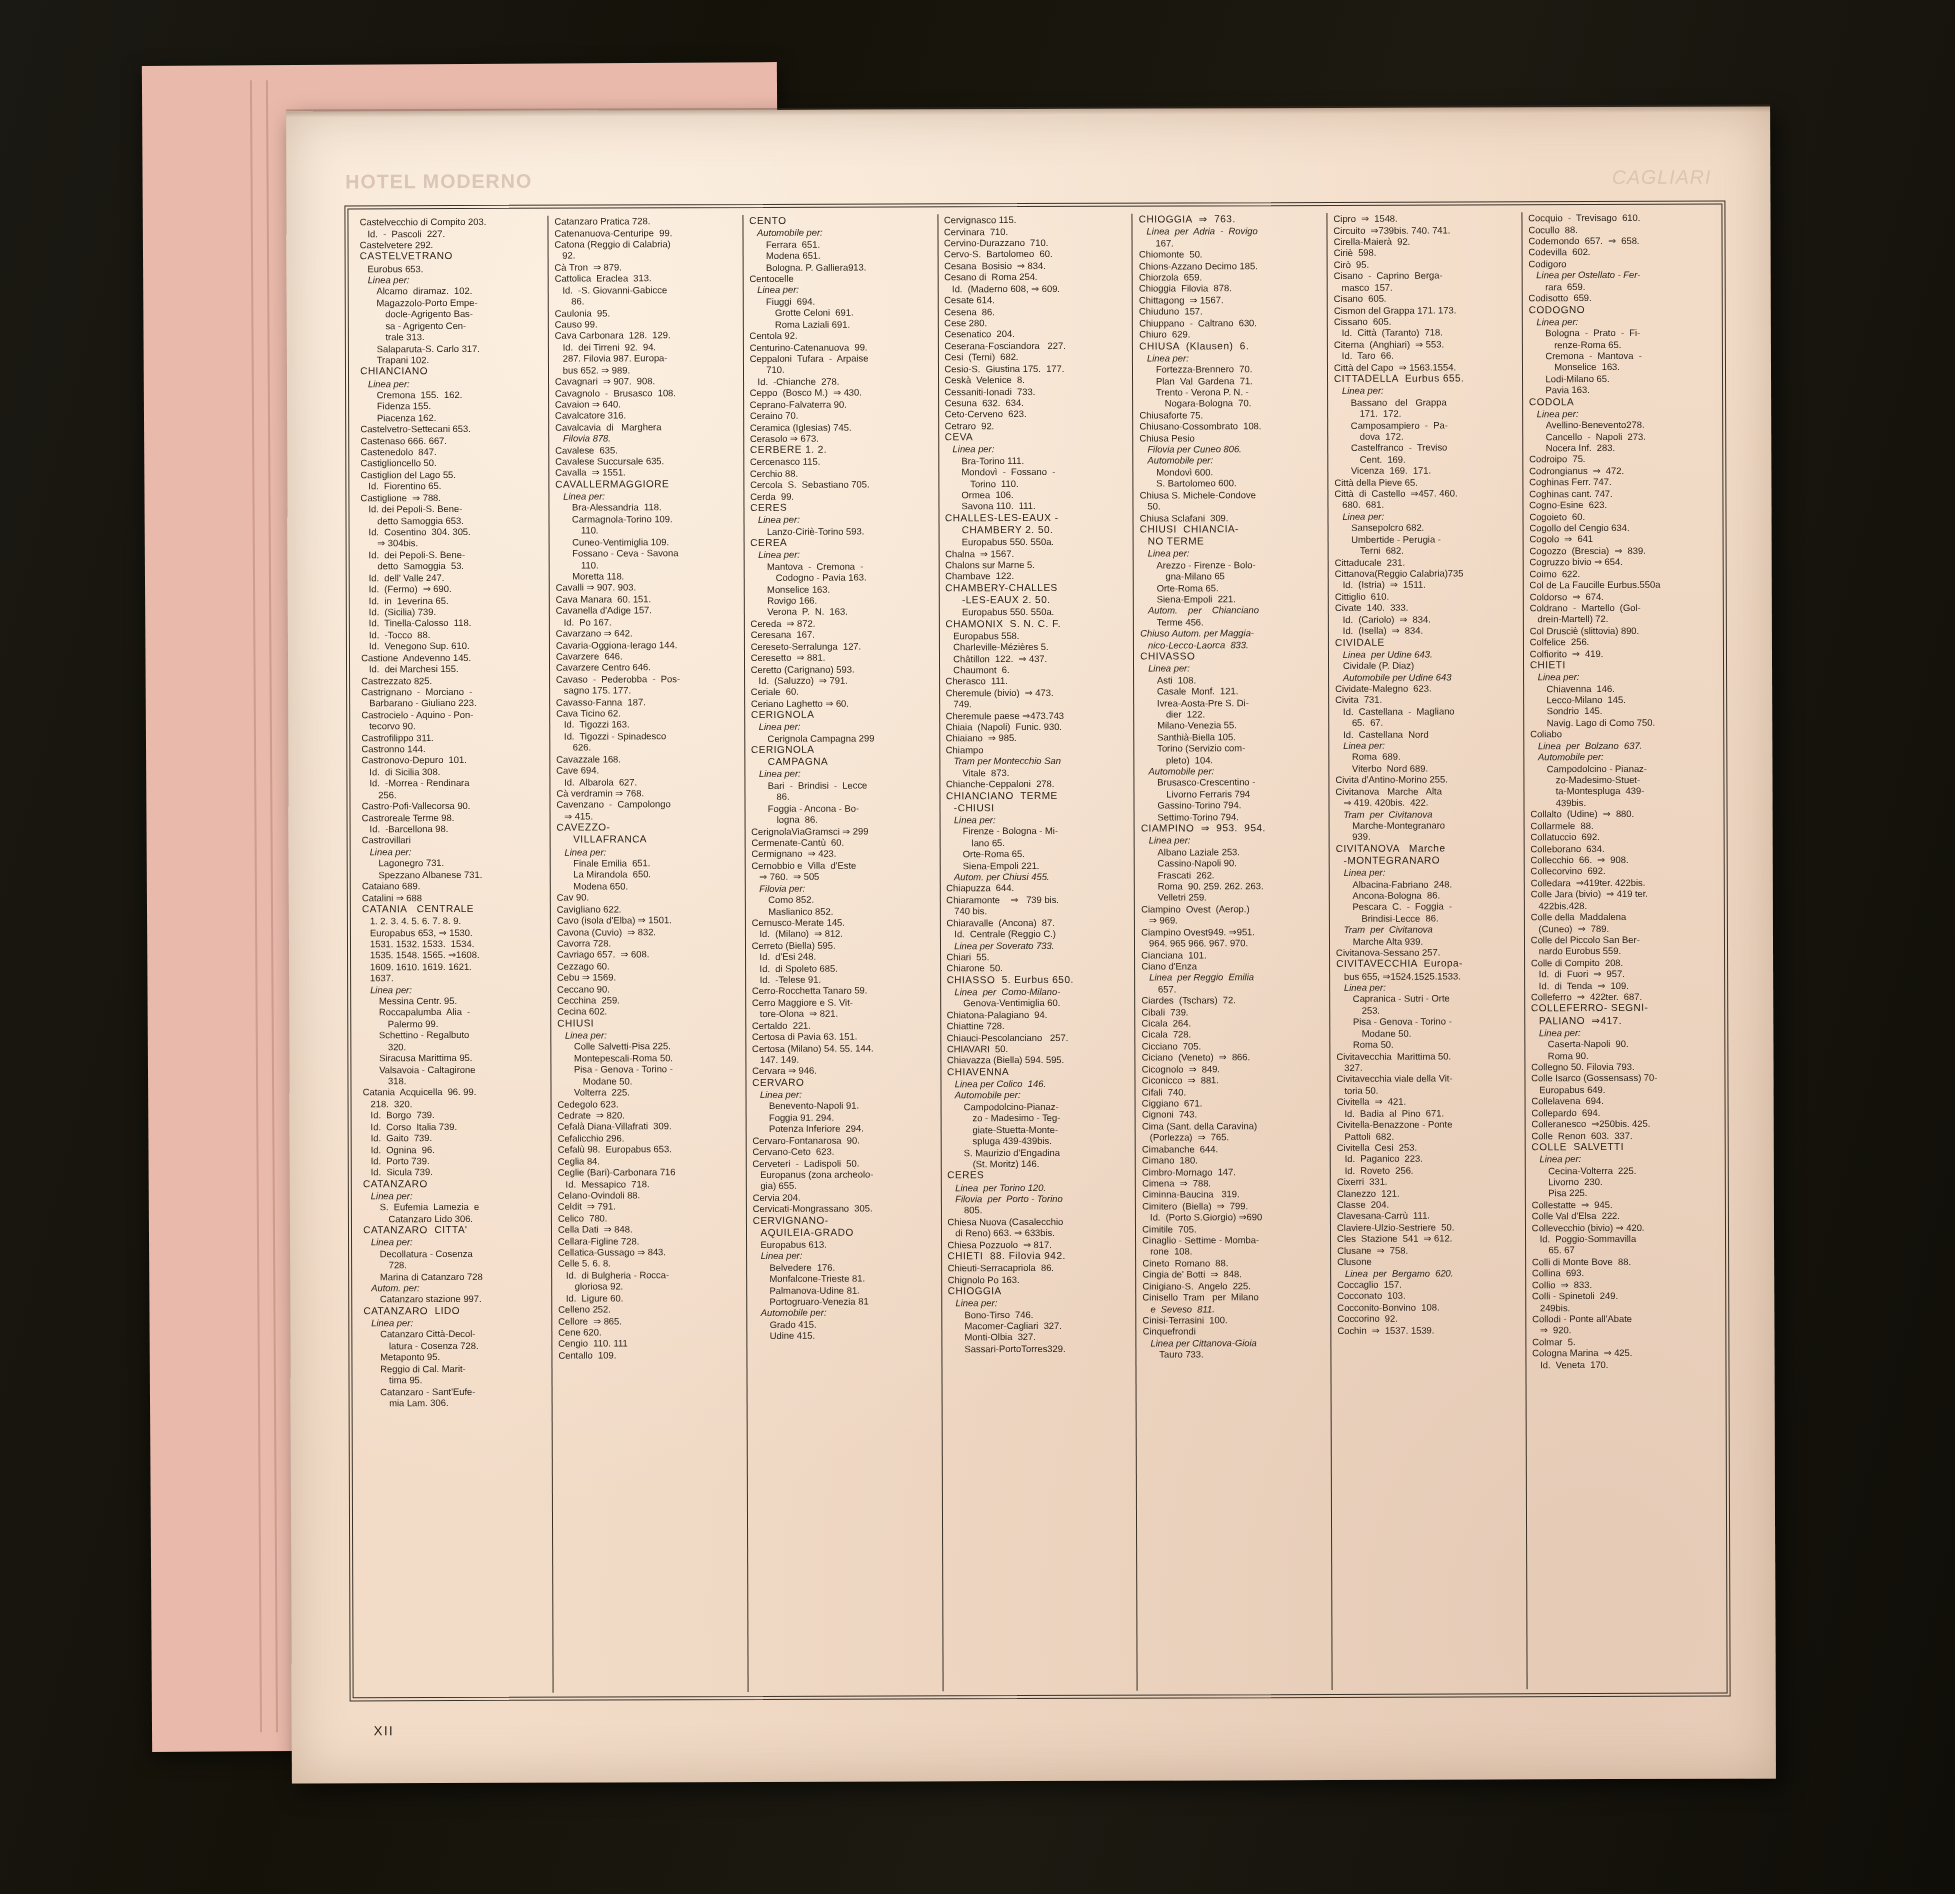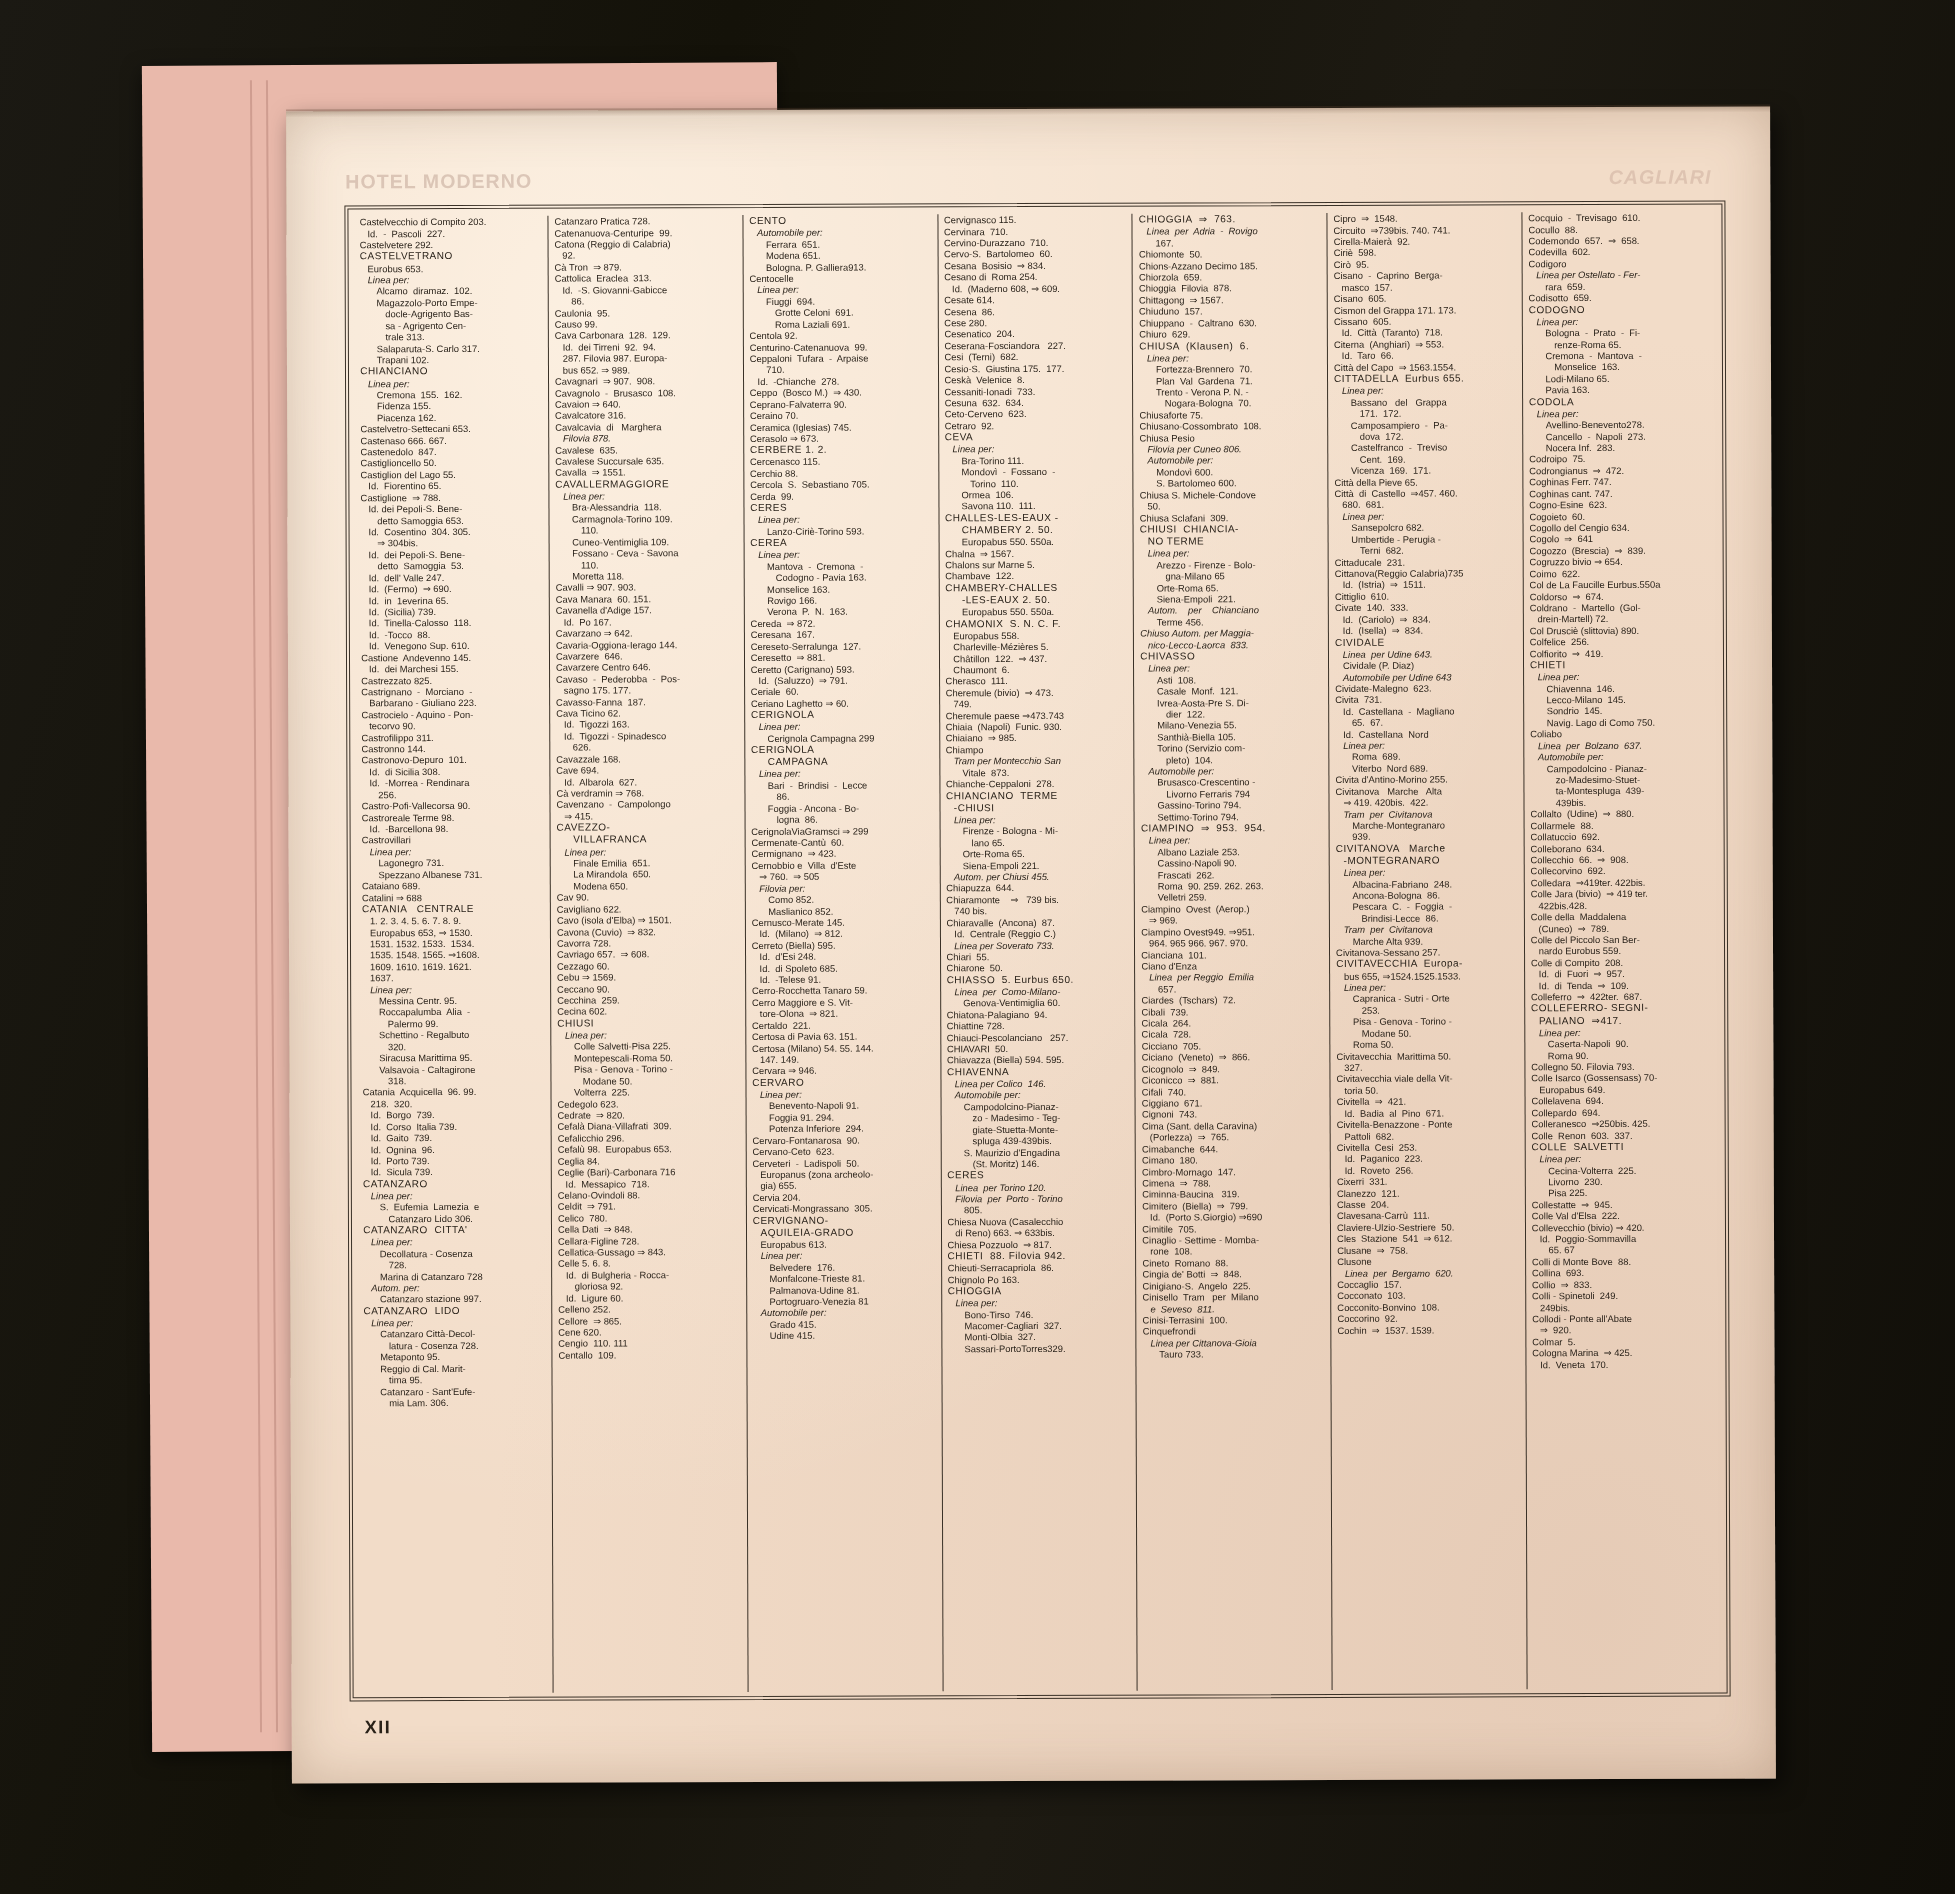--- a/index.html
+++ b/index.html
@@ -65,21 +65,21 @@
     display: flex;
     justify-content: space-between;
     padding: 0 59px;
     font-size: 19.6px;
     font-weight: bold;
     letter-spacing: 1px;
     color: rgba(150,110,95,.30);
     pointer-events: none;
     white-space: nowrap;
   }
-  #bleed .b2 { color: rgba(150,110,95,.22); font-style: italic; font-weight: bold; margin-left: 42px; }
+  #bleed .b2 { color: rgba(150,110,95,.22); font-style: italic; font-weight: normal; margin-left: 42px; }
   
   #frame {
     position: absolute;
     left: 58px;
     top: 94px;
     right: 45px;
     bottom: 82px;
     border: 1.5px solid #3a3127;
     padding: 1.5px;
   }
@@ -110,24 +110,24 @@
   .e { margin: 0; white-space: pre-wrap; }
   .hb { font-weight: normal; letter-spacing: 0.5px; font-size: 10px; }
   .i  { font-style: italic; }
   .ind1 { padding-left: 7.8px; }
   .ind2 { padding-left: 16.6px; }
   .ind3 { padding-left: 25.4px; }
 
   
   #folio {
     position: absolute;
-    left: 73px;
+    left: 82px;
     bottom: 45px;
-    font-size: 18px;
-    font-weight: bold;
+    font-size: 13px;
+    font-weight: normal;
     letter-spacing: 1.5px;
     color: #2a2219;
   }
   
   #pageEdge {
     position: absolute;
     inset: 0;
     pointer-events: none;
     box-shadow: inset 0 0 54px rgba(120,86,60,.30);
   }

